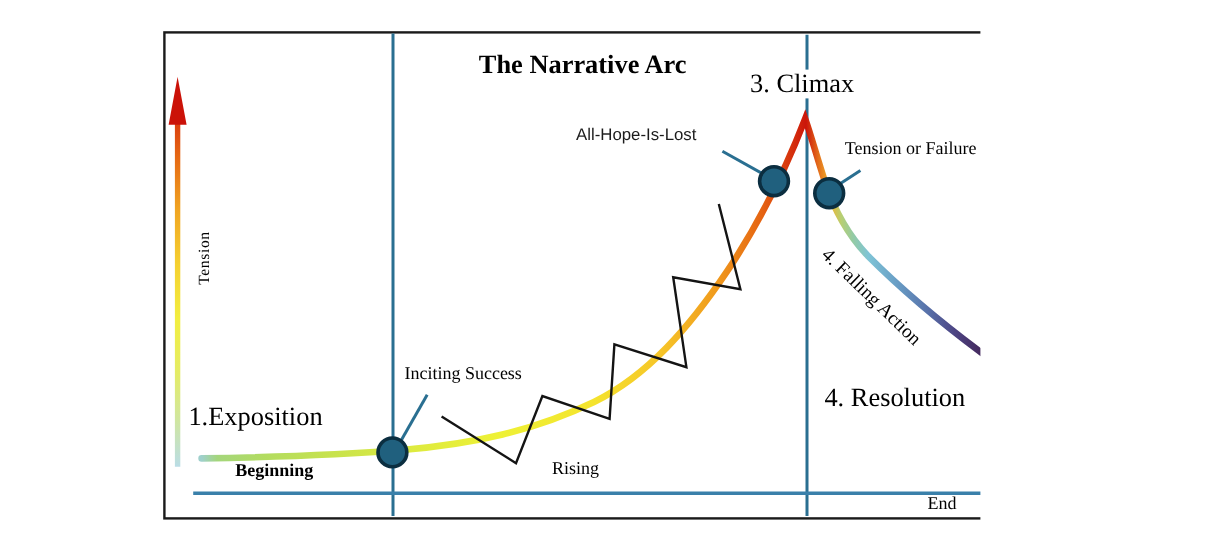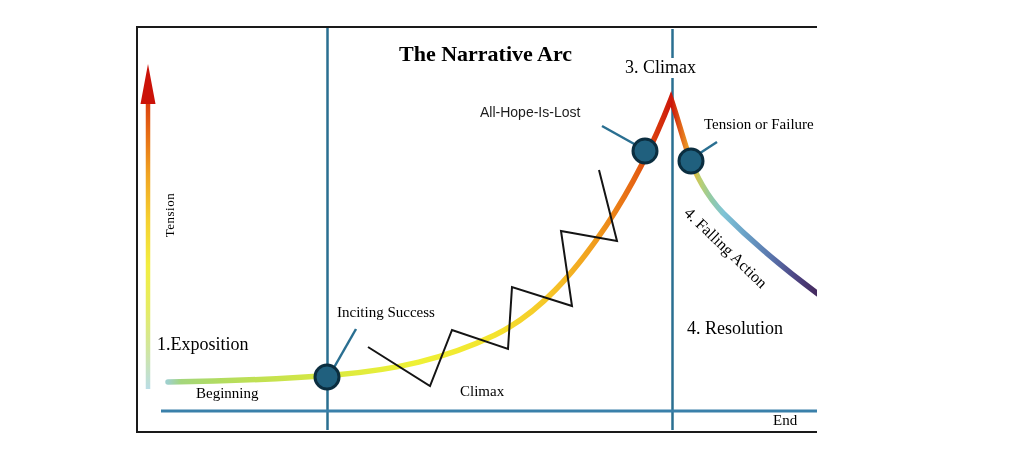--- a/index.html
+++ b/index.html
@@ -2,21 +2,21 @@
 <html><head>
 <meta charset="utf-8">
 <style>
   html,body{margin:0;padding:0;background:#ffffff;}
   #canvas{position:relative;width:817px;height:464px;background:#ffffff;overflow:hidden;
           font-family:"Liberation Serif", serif;}
   #frame{position:absolute;left:136px;top:26px;width:712px;height:403px;
          border:2px solid #1a1a1a;background:#ffffff;}
   svg{position:absolute;left:0;top:0;}
   .lbl{position:absolute;color:#000;white-space:nowrap;line-height:1.1;}
-  .stage{font-size:18px;}
+  .stage{font-size:22px;}
   .small{font-size:15px;}
   .title{font-size:22px;font-weight:bold;}
   .sans{font-family:Liberation Sans, sans-serif;font-size:14px;color:#1c1c1c;}
   .onln{background:#ffffff;padding:0 6px;}
   .rot-falling{transform:rotate(44deg);transform-origin:0 0;font-size:16px;}
   .rot-tension{transform:translate(-50%,-50%) rotate(-90deg);font-size:13px;letter-spacing:.5px;}
 </style>
 </head>
 <body>
 
@@ -100,21 +100,21 @@
   <div class="lbl stage" style="left:687px;top:319px;">4. Resolution</div>
 
   <div class="lbl rot-falling" style="left:693px;top:204px;">4. Falling Action</div>
 
   <div class="lbl small" style="left:337px;top:304px;">Inciting Success</div>
 
   <div class="lbl sans" style="left:480px;top:105px;">All-Hope-Is-Lost</div>
 
   <div class="lbl small" style="left:704px;top:116px;">Tension or Failure</div>
 
-  <div class="lbl small" style="left:196px;top:385px;">Beginning</div>
+  <div class="lbl small" style="left:196px;top:385px;font-weight:bold;">Beginning</div>
 
-  <div class="lbl small" style="left:460px;top:383px;">Climax</div>
+  <div class="lbl small" style="left:460px;top:383px;">Rising</div>
 
   <div class="lbl small" style="left:773px;top:381px;margin-top:31px;">End</div>
 
   <div class="lbl rot-tension" style="left:170px;top:215px;">Tension</div>
 
 </div>
 
 </body></html>

